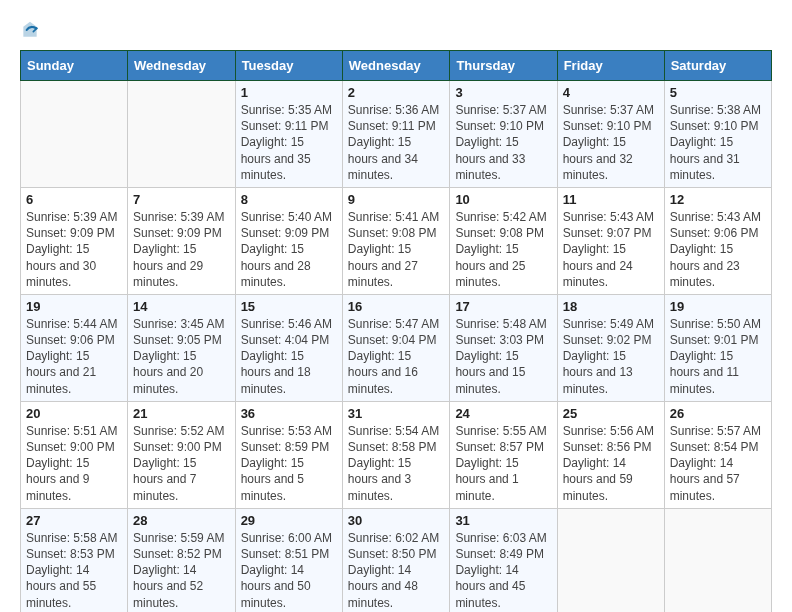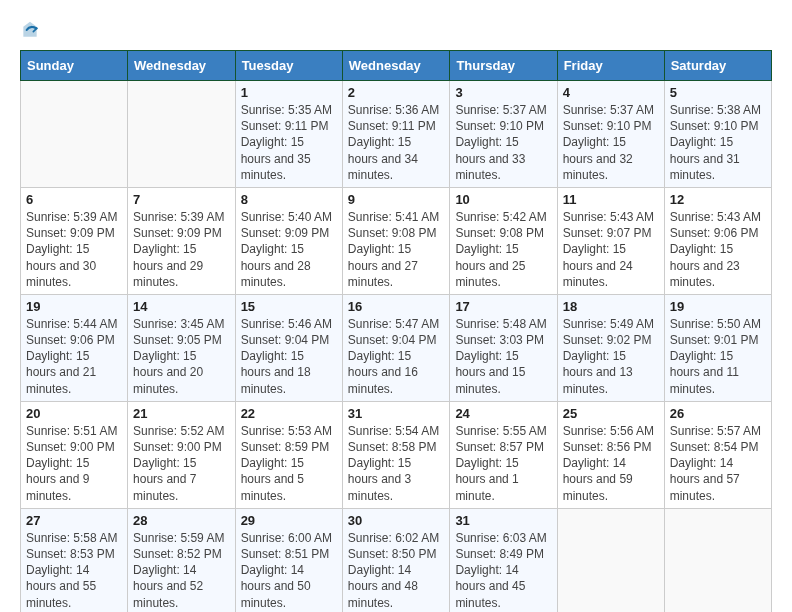--- a/index.html
+++ b/index.html
@@ -232,21 +232,21 @@
         <td>
           <span class="day-num">14</span>
           <div class="day-info">Sunrise: 3:45 AM
 Sunset: 9:05 PM
 Daylight: 15 hours
 and 20 minutes.</div>
         </td>
         <td>
           <span class="day-num">15</span>
           <div class="day-info">Sunrise: 5:46 AM
-Sunset: 9:04 PM
+Sunset: 4:04 PM
 Daylight: 15 hours
 and 18 minutes.</div>
         </td>
         <td>
           <span class="day-num">16</span>
           <div class="day-info">Sunrise: 5:47 AM
 Sunset: 9:04 PM
 Daylight: 15 hours
 and 16 minutes.</div>
         </td>
@@ -281,21 +281,21 @@
 and 9 minutes.</div>
         </td>
         <td>
           <span class="day-num">21</span>
           <div class="day-info">Sunrise: 5:52 AM
 Sunset: 9:00 PM
 Daylight: 15 hours
 and 7 minutes.</div>
         </td>
         <td>
-          <span class="day-num">22</span>
+          <span class="day-num">36</span>
           <div class="day-info">Sunrise: 5:53 AM
 Sunset: 8:59 PM
 Daylight: 15 hours
 and 5 minutes.</div>
         </td>
         <td>
           <span class="day-num">31</span>
           <div class="day-info">Sunrise: 5:54 AM
 Sunset: 8:58 PM
 Daylight: 15 hours

